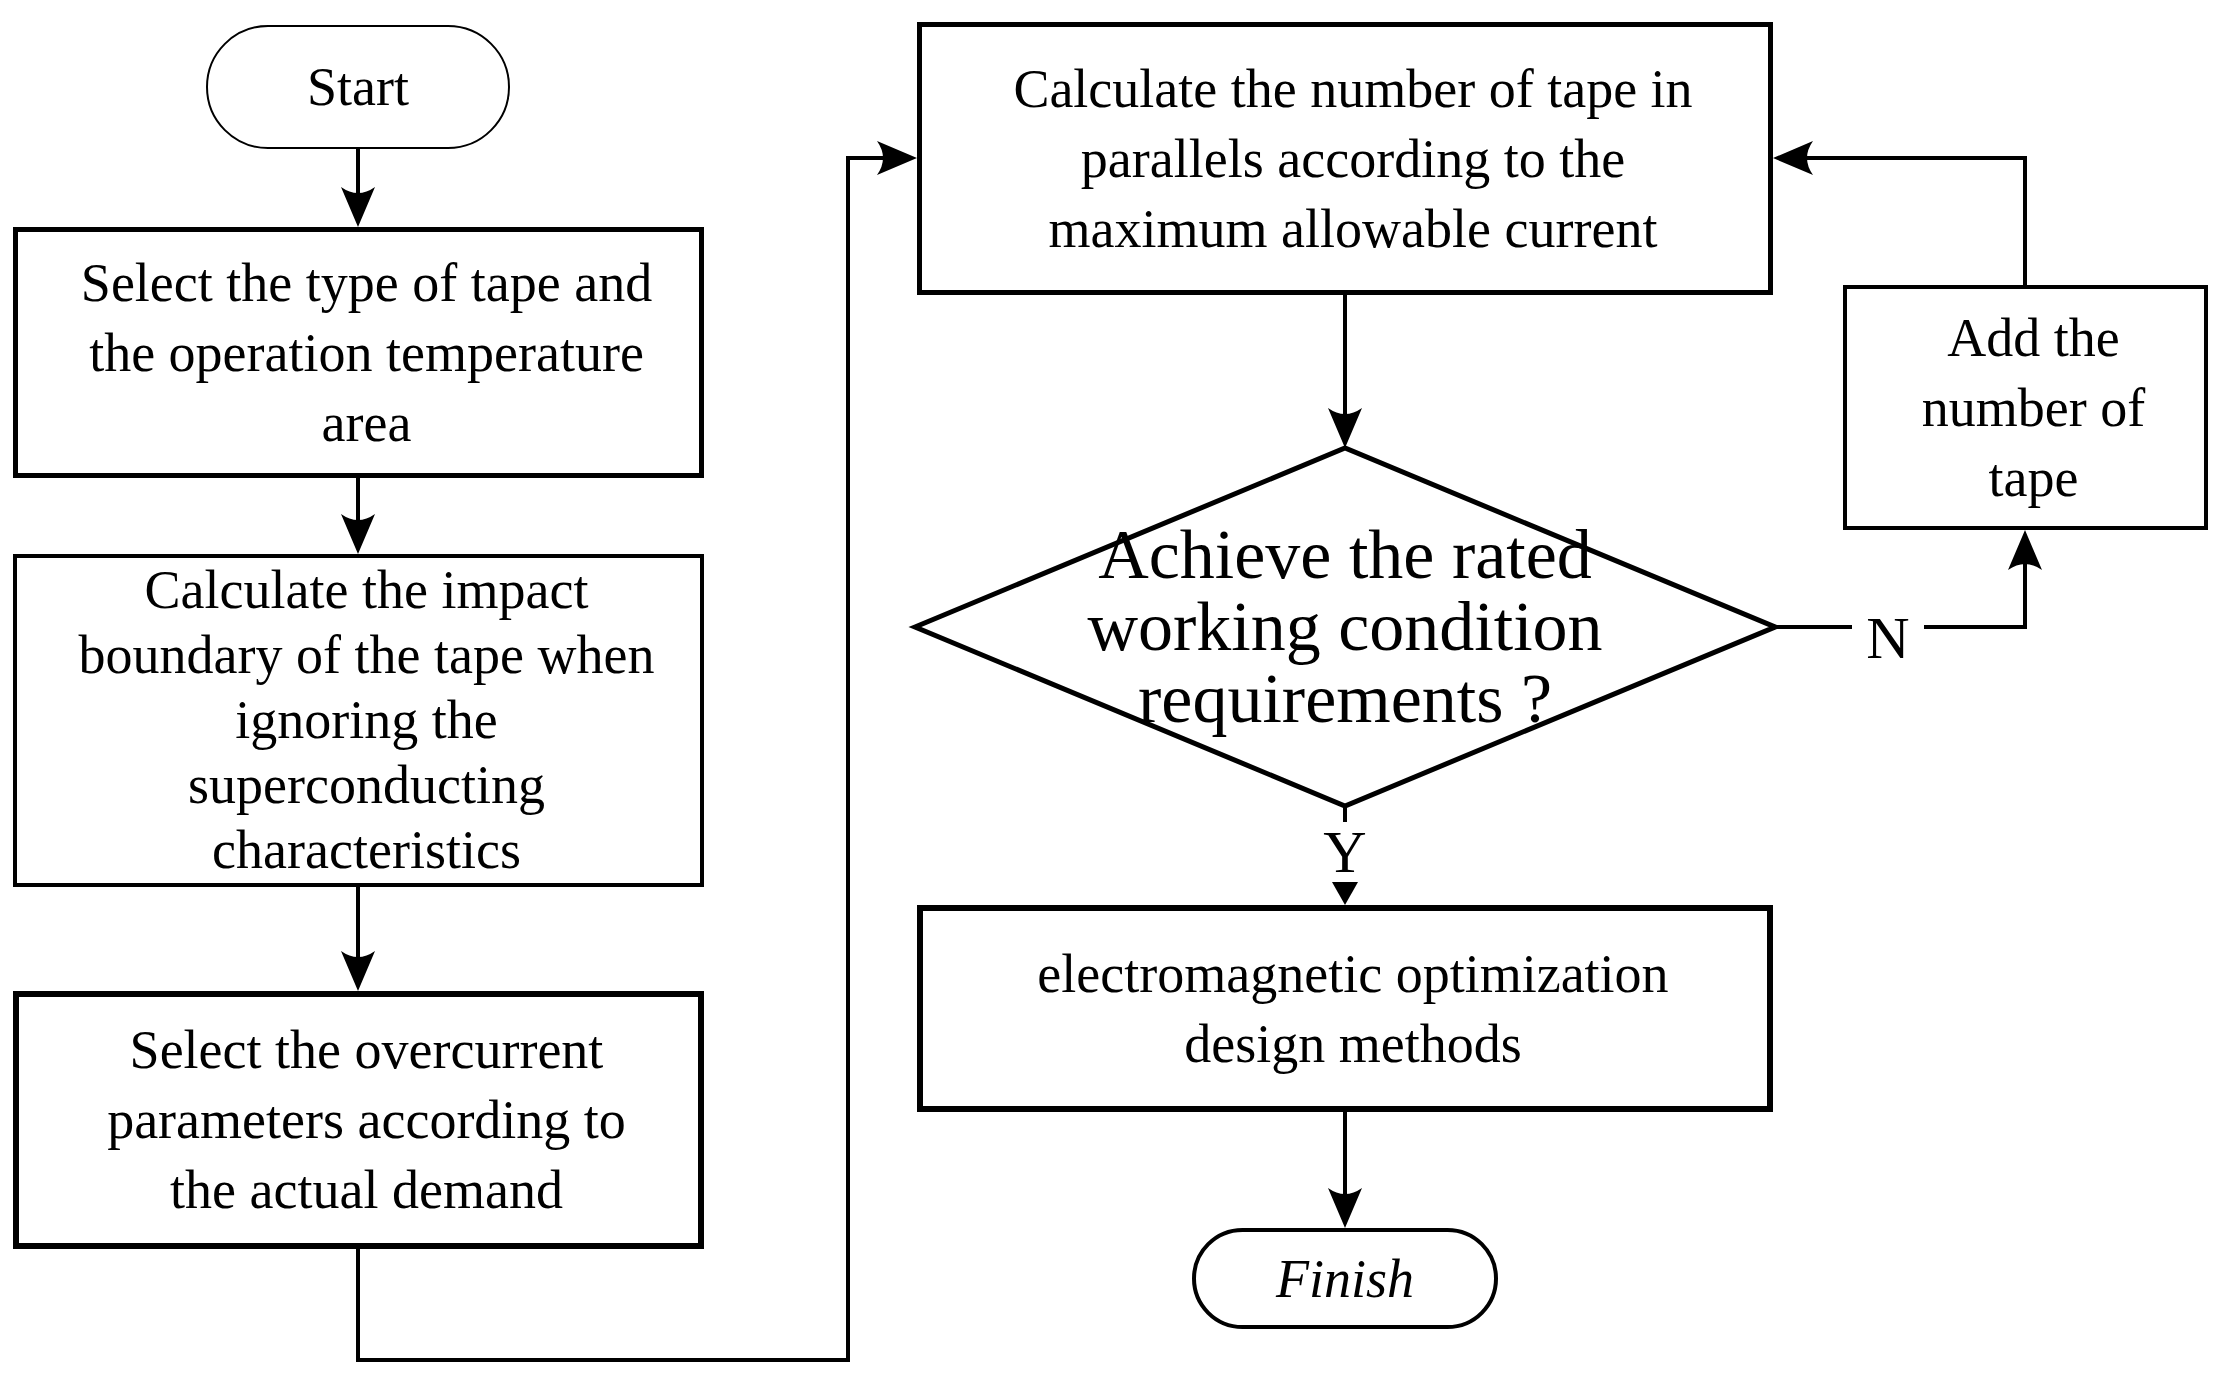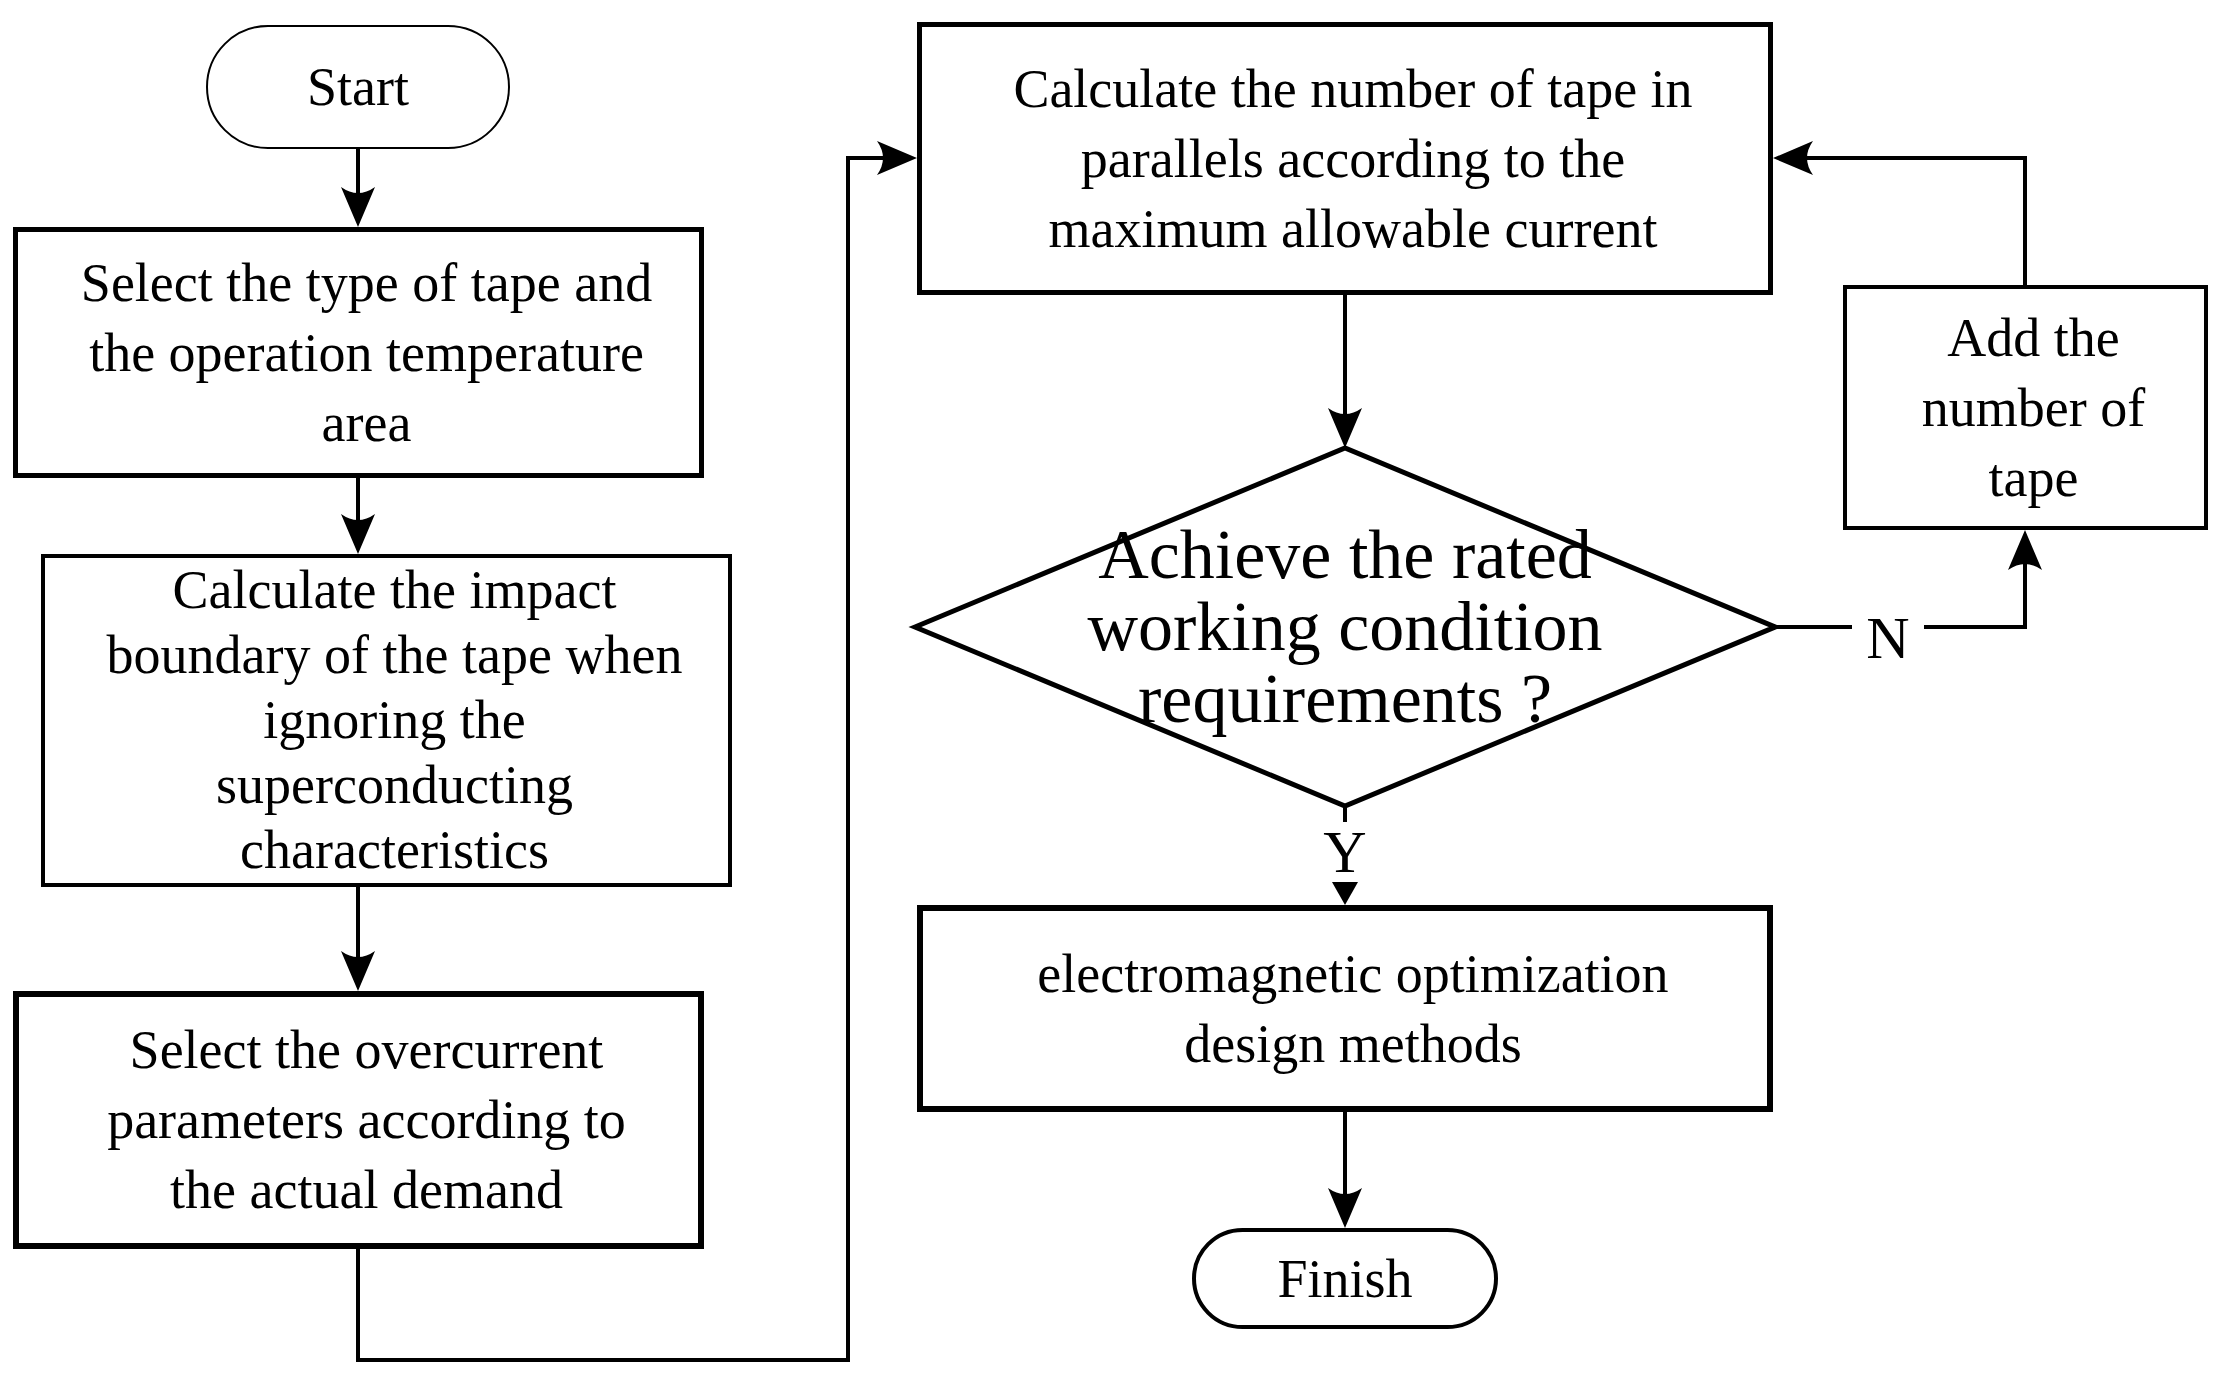--- a/index.html
+++ b/index.html
@@ -120,21 +120,21 @@
   <div class="node terminator" style="left:206px; top:25px; width:304px; height:124px;">
     <div class="tl">Start</div>
   </div>
 
   <div class="node process" style="left:13px; top:227px; width:691px; height:251px;">
     <div class="tl">Select the type of tape and</div>
     <div class="tl">the operation temperature</div>
     <div class="tl">area</div>
   </div>
 
-  <div class="node process b4 lh65" style="left:13px; top:554px; width:691px; height:333px;margin-left:28px;">
+  <div class="node process b4 lh65" style="left:13px; top:554px; width:691px; height:333px;">
     <div class="tl">Calculate the impact</div>
     <div class="tl">boundary of the tape when</div>
     <div class="tl">ignoring the</div>
     <div class="tl">superconducting</div>
     <div class="tl">characteristics</div>
   </div>
 
   <div class="node process b6" style="left:13px; top:991px; width:691px; height:258px;">
     <div class="tl">Select the overcurrent</div>
     <div class="tl">parameters according to</div>
@@ -157,20 +157,20 @@
     <div class="tl">Add the</div>
     <div class="tl">number of</div>
     <div class="tl">tape</div>
   </div>
 
   <div class="node process b6" style="left:917px; top:905px; width:856px; height:207px;">
     <div class="tl">electromagnetic optimization</div>
     <div class="tl">design methods</div>
   </div>
 
-  <div class="node terminator finish" style="left:1192px; top:1228px; width:306px; height:101px;">
+  <div class="node terminator finish" style="left:1192px; top:1228px; width:306px; height:101px;font-style:italic;">
     <div class="tl">Finish</div>
   </div>
 
   <div class="edge-label" style="left:1310px; top:822px;">Y</div>
   <div class="edge-label" style="left:1853px; top:608px;">N</div>
 
 </div>
 
 </body></html>

